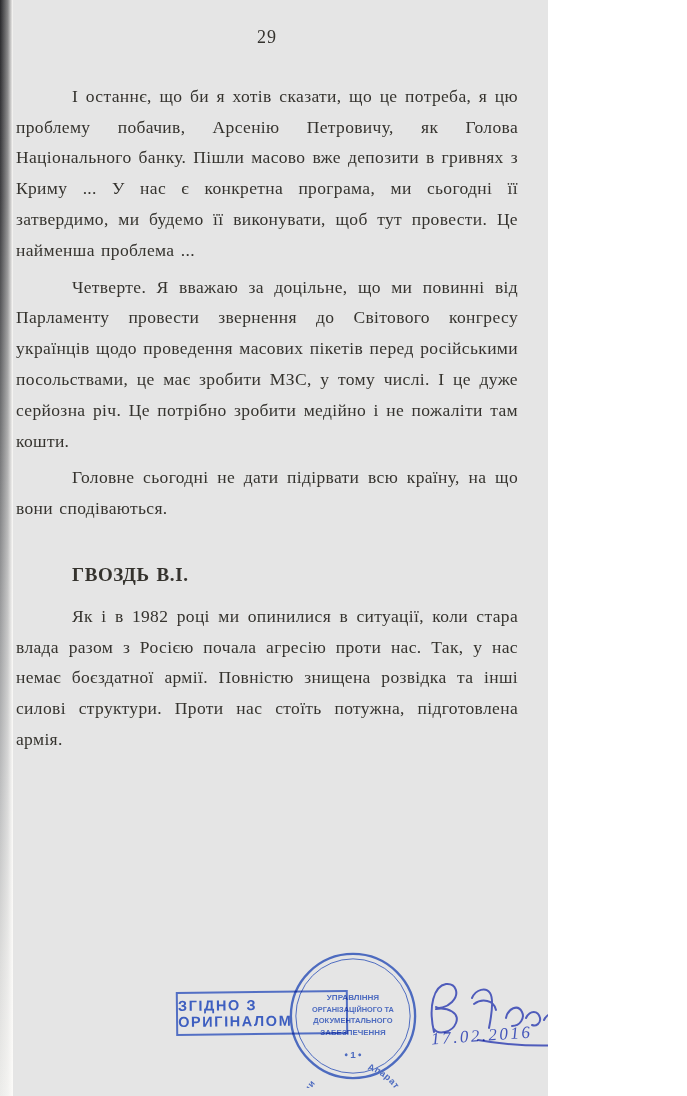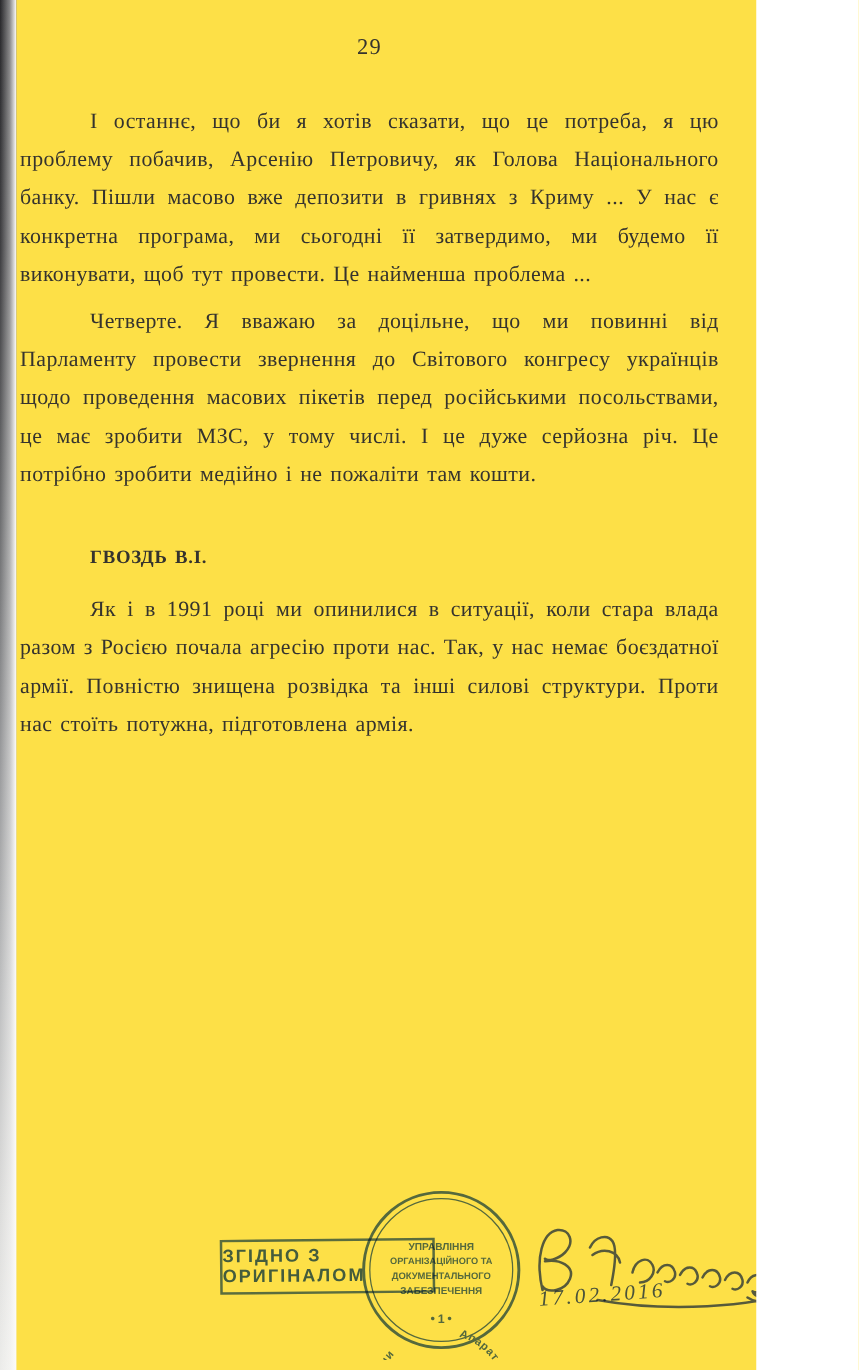--- a/index.html
+++ b/index.html
@@ -1,38 +1,38 @@
 <!DOCTYPE html>
 <html lang="uk"><head>
 <meta charset="utf-8">
 <style>
   html,body{margin:0;padding:0;}
   .page{
-    position:relative; width:605px; height:1096px; overflow:hidden;
-    background:#fde047;
+    position:relative; width:548px; height:1096px; overflow:hidden;
+    background:#e5e5e5;
     font-family:"Liberation Serif", serif;
     color:#35332e;
   }
   
   .scan-edge{
     position:absolute; left:0; top:0; width:13px; height:100%;
     background:
       linear-gradient(to right, rgba(252,251,249,0) 0%, rgba(252,251,249,.45) 60%, #fcfbf9 100%),
       linear-gradient(to bottom, #27272a 0%, #3c3c3f 18%, #6d6e70 38%, #98999b 55%, #bdbebf 72%, #dcdcdb 88%, #ececea 100%);
   }
   .content{
     position:absolute; left:16px; right:30px; top:0;
     font-size:17.5px; line-height:30.8px;
     letter-spacing:.35px; word-spacing:1.6px;
     text-align:justify;
   }
   .page-num{ text-align:center; font-size:18px; margin:22px 0 28px; letter-spacing:1px;}
   .para{ margin:0 0 6px; text-indent:56px;}
   .para.no-indent{ text-indent:0;}
-  .speaker{ margin:36px 0 10px 56px; font-size:15px; font-weight:bold; letter-spacing:.6px;}
+  .speaker{ margin:36px 0 10px 56px; font-size:19px; font-weight:bold; letter-spacing:.6px;}
   
   .rect-stamp{
     position:absolute; left:176px; top:991px; width:168px; height:40px;
     border:2.5px solid rgba(64,101,212,.85);
     color:rgba(58,97,212,.95);
     font-family:"Liberation Sans", sans-serif;
     font-weight:bold; font-size:14.5px; letter-spacing:1.6px;
     display:flex; align-items:center; justify-content:center;
     transform:rotate(-.6deg);
     mix-blend-mode:multiply; background:transparent;
@@ -51,24 +51,25 @@
 <body>
 
 <div class="page">
   <div class="scan-edge"></div>
 
   <div class="content">
     <div class="page-num">29</div>
 
     <p class="para">І останнє, що би я хотів сказати, що це потреба, я цю проблему побачив, Арсенію Петровичу, як Голова Національного банку. Пішли масово вже депозити в гривнях з Криму ... У нас є конкретна програма, ми сьогодні її затвердимо, ми будемо її виконувати, щоб тут провести. Це найменша проблема ...</p>
     <p class="para">Четверте. Я вважаю за доцільне, що ми повинні від Парламенту провести звернення до Світового конгресу українців щодо проведення масових пікетів перед російськими посольствами, це має зробити МЗС, у тому числі. І це дуже серйозна річ. Це потрібно зробити медійно і не пожаліти там кошти.</p>
+    <p class="para">Головне сьогодні не дати підірвати всю країну, на що вони сподіваються.</p>
 
     <h3 class="speaker">ГВОЗДЬ В.І.</h3>
 
-    <p class="para">Як і в 1991 році ми опинилися в ситуації, коли стара влада разом з Росією почала агресію проти нас. Так, у нас немає боєздатної армії. Повністю знищена розвідка та інші силові структури. Проти нас стоїть потужна, підготовлена армія.</p>
+    <p class="para">Як і в 1982 році ми опинилися в ситуації, коли стара влада разом з Росією почала агресію проти нас. Так, у нас немає боєздатної армії. Повністю знищена розвідка та інші силові структури. Проти нас стоїть потужна, підготовлена армія.</p>
   </div>
 
   <div class="rect-stamp">
     <span>ЗГІДНО З ОРИГІНАЛОМ</span>
   </div>
 
   <svg class="round-stamp" width="144" height="144" viewBox="0 0 160 160" xmlns="http://www.w3.org/2000/svg">
     <g fill="none" stroke="#3e64d0">
       <circle cx="80" cy="80" r="69" stroke-width="2.6"></circle>
       <circle cx="80" cy="80" r="63.5" stroke-width="1.1"></circle>

